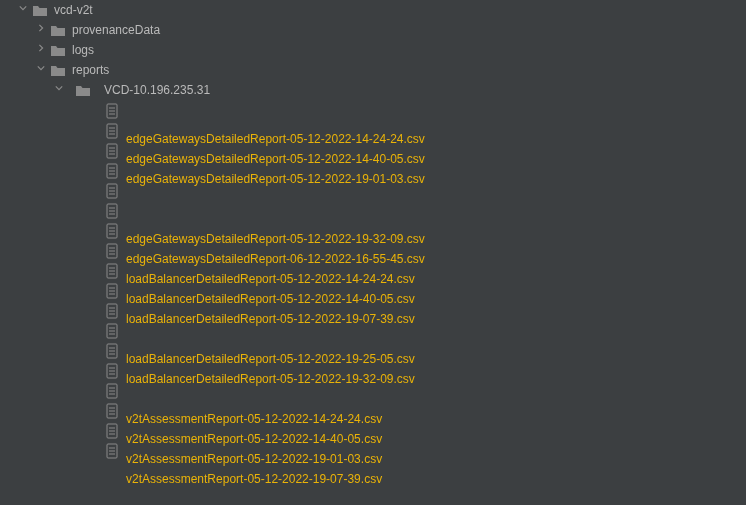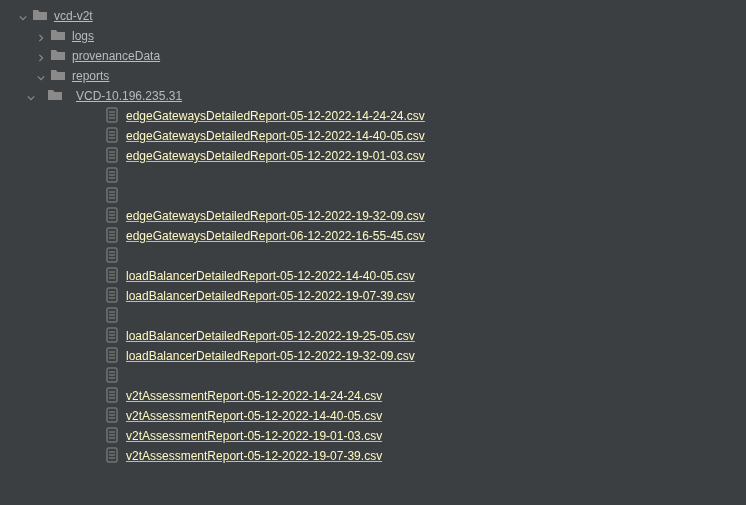--- a/index.html
+++ b/index.html
@@ -11,25 +11,24 @@
     color: #bbb;
     width: 746px;
     height: 505px;
     overflow: hidden;
   }
   .tree {
     padding-top: 3px;
   }
   .row {
     display: flex;
-    align-items: flex-end;
+    align-items: flex-start;
     height: 20px;
     white-space: nowrap;
     cursor: pointer;
-    text-decoration: underline;
   }
   .arrow {
     width: 10px;
     height: 10px;
     display: inline-flex;
     align-items: center;
     justify-content: center;
     margin-right: 4px;
     flex-shrink: 0;
   }
@@ -46,25 +45,26 @@
     margin-right: 6px;
     display: inline-flex;
     align-items: center;
     justify-content: center;
     flex-shrink: 0;
   }
   .label {
     color: #bababa;
   }
   .label.highlight {
-    color: #fef9c3;
+    color: #eab308;
+    margin-top: 29px;
   }
   .indent-0 { padding-left: 18px; }
   .indent-1 { padding-left: 36px; }
-  .indent-2 { padding-left: 26px; gap: 7px; }
+  .indent-2 { padding-left: 54px; gap: 7px; }
   .indent-3 { padding-left: 90px; }
 </style>
 </head>
 <body>
 
 <div class="tree">
 
   <div class="row indent-0">
     <span class="arrow">
       <svg viewBox="0 0 10 10">
@@ -84,34 +84,34 @@
         <span class="arrow">
           <svg viewBox="0 0 10 10">
             <path d="M3 1 L7 5 L3 9" stroke="#8a8a8a" stroke-width="1.5" fill="none"></path>
           </svg>
         </span>
         <span class="icon">
           <svg viewBox="0 0 16 16">
             <path d="M1 3h5l1.5 2H15v8H1z" fill="#8a8a8a"></path>
           </svg>
         </span>
-        <span class="label">logs</span>
+        <span class="label">provenanceData</span>
       </div>
       <div class="row indent-1">
         <span class="arrow">
           <svg viewBox="0 0 10 10">
             <path d="M3 1 L7 5 L3 9" stroke="#8a8a8a" stroke-width="1.5" fill="none"></path>
           </svg>
         </span>
         <span class="icon">
           <svg viewBox="0 0 16 16">
             <path d="M1 3h5l1.5 2H15v8H1z" fill="#8a8a8a"></path>
           </svg>
         </span>
-        <span class="label">provenanceData</span>
+        <span class="label">logs</span>
       </div>
       <div class="row indent-1">
         <span class="arrow">
           <svg viewBox="0 0 10 10">
             <path d="M1 3 L5 7 L9 3" stroke="#8a8a8a" stroke-width="1.5" fill="none"></path>
           </svg>
         </span>
         <span class="icon">
           <svg viewBox="0 0 16 16">
             <path d="M1 3h5l1.5 2H15v8H1z" fill="#8a8a8a"></path>
@@ -221,20 +221,21 @@
       <div class="row indent-3">
         <span class="arrow blank"></span>
         <span class="icon">
           <svg viewBox="0 0 16 16">
             <rect x="3" y="1" width="10" height="14" rx="1" fill="none" stroke="#8a8a8a" stroke-width="1"></rect>
             <line x1="5" y1="5" x2="11" y2="5" stroke="#8a8a8a" stroke-width="1"></line>
             <line x1="5" y1="8" x2="11" y2="8" stroke="#8a8a8a" stroke-width="1"></line>
             <line x1="5" y1="11" x2="11" y2="11" stroke="#8a8a8a" stroke-width="1"></line>
           </svg>
         </span>
+        <span class="label highlight">loadBalancerDetailedReport-05-12-2022-14-24-24.csv</span>
       </div>
       <div class="row indent-3">
         <span class="arrow blank"></span>
         <span class="icon">
           <svg viewBox="0 0 16 16">
             <rect x="3" y="1" width="10" height="14" rx="1" fill="none" stroke="#8a8a8a" stroke-width="1"></rect>
             <line x1="5" y1="5" x2="11" y2="5" stroke="#8a8a8a" stroke-width="1"></line>
             <line x1="5" y1="8" x2="11" y2="8" stroke="#8a8a8a" stroke-width="1"></line>
             <line x1="5" y1="11" x2="11" y2="11" stroke="#8a8a8a" stroke-width="1"></line>
           </svg>

